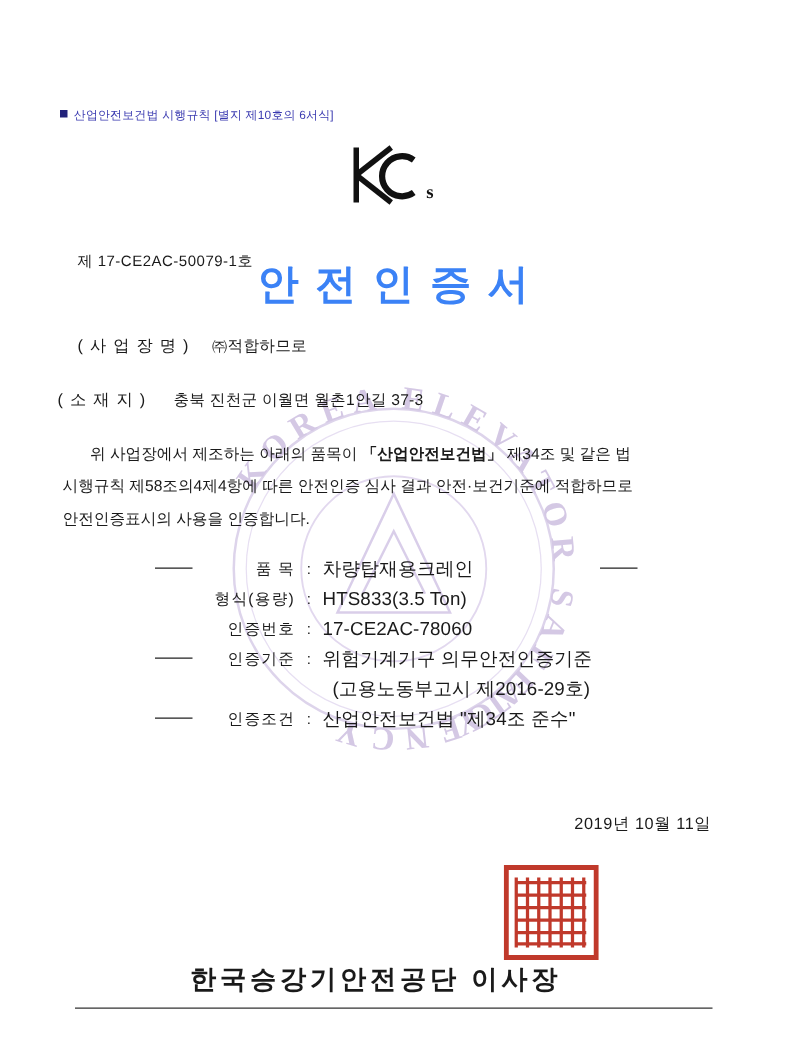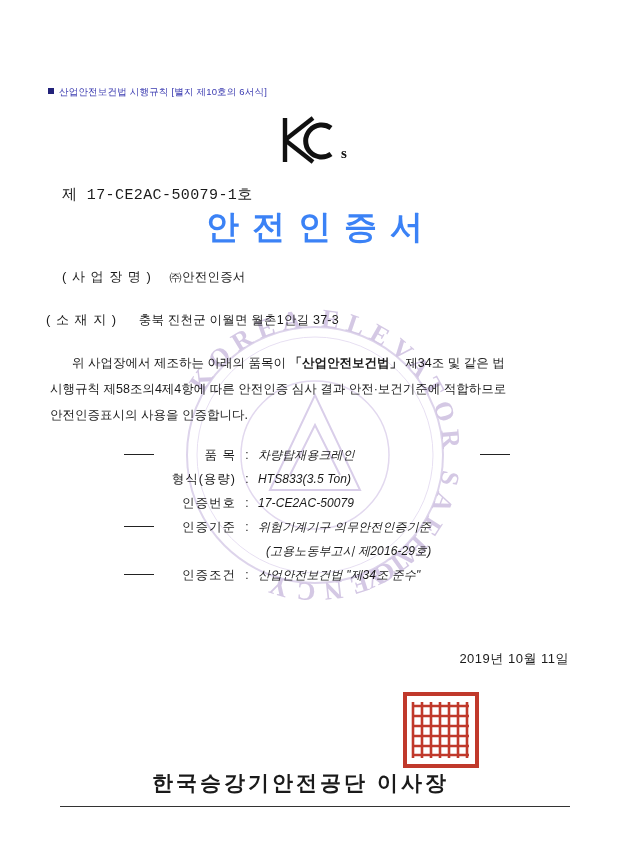--- a/index.html
+++ b/index.html
@@ -55,25 +55,24 @@
     left: 273px;
     top: 112px;
     width: 80px;
     height: 56px;
   }
 
   
   .cert-no {
     position: absolute;
     left: 62px;
-    top: 185px;
-    font-size: 15px;
+    top: 201px;
+    font-size: 12px;
     letter-spacing: 0.4px;
     white-space: nowrap;
-    font-family: Liberation Mono, monospace;
   }
 
   
   .doc-title {
     position: absolute;
     left: 0;
     top: 205px;
     width: 629px;
     text-align: center;
     font-size: 33px;
@@ -149,23 +148,22 @@
     text-align: right;
     letter-spacing: 1px;
     font-size: 12.5px;
   }
   .d-colon {
     width: 22px;
     text-align: center;
   }
   .d-val {
     flex: 1;
-    font-size: 12px;
+    font-size: 15px;
     letter-spacing: 0.1px;
-    font-style: italic;
   }
   .d-tail {
     width: 40px;
     text-align: left;
   }
   .d-tail .line {
     display: inline-block;
     width: 30px;
     height: 1px;
     background: #222;
@@ -257,21 +255,21 @@
       <text x="68" y="46" font-family="Liberation Serif, serif" font-size="15" font-weight="bold" fill="#111">s</text>
     </svg>
   </div>
 
   <div class="cert-no">제 17-CE2AC-50079-1호</div>
 
   <div class="doc-title">안전인증서</div>
 
   <div class="field-row row-company">
     <span class="lbl">( 사 업 장 명 )</span>
-    <span class="val">㈜안전인증서</span>
+    <span class="val">㈜적합하므로</span>
   </div>
 
   <div class="field-row row-address">
     <span class="lbl">( 소 재 지 )</span>
     <span class="val">충북 진천군 이월면 월촌1안길 37-3</span>
   </div>
 
   <div class="body-par">
     <div>
       <span class="indent"></span><span>위 사업장에서 제조하는 아래의 품목이 </span><b>「산업안전보건법」</b><span> 제34조 및 같은 법</span>
@@ -295,21 +293,21 @@
       <span class="d-key">형식(용량)</span>
       <span class="d-colon">:</span>
       <span class="d-val">HTS833(3.5 Ton)</span>
       <span class="d-tail"></span>
     </div>
 
     <div class="d-row">
       <span class="d-dash"></span>
       <span class="d-key">인증번호</span>
       <span class="d-colon">:</span>
-      <span class="d-val">17-CE2AC-50079</span>
+      <span class="d-val">17-CE2AC-78060</span>
       <span class="d-tail"></span>
     </div>
 
     <div class="d-row">
       <span class="d-dash"><span class="line"></span></span>
       <span class="d-key">인증기준</span>
       <span class="d-colon">:</span>
       <span class="d-val">위험기계기구 의무안전인증기준</span>
       <span class="d-tail"></span>
     </div>

